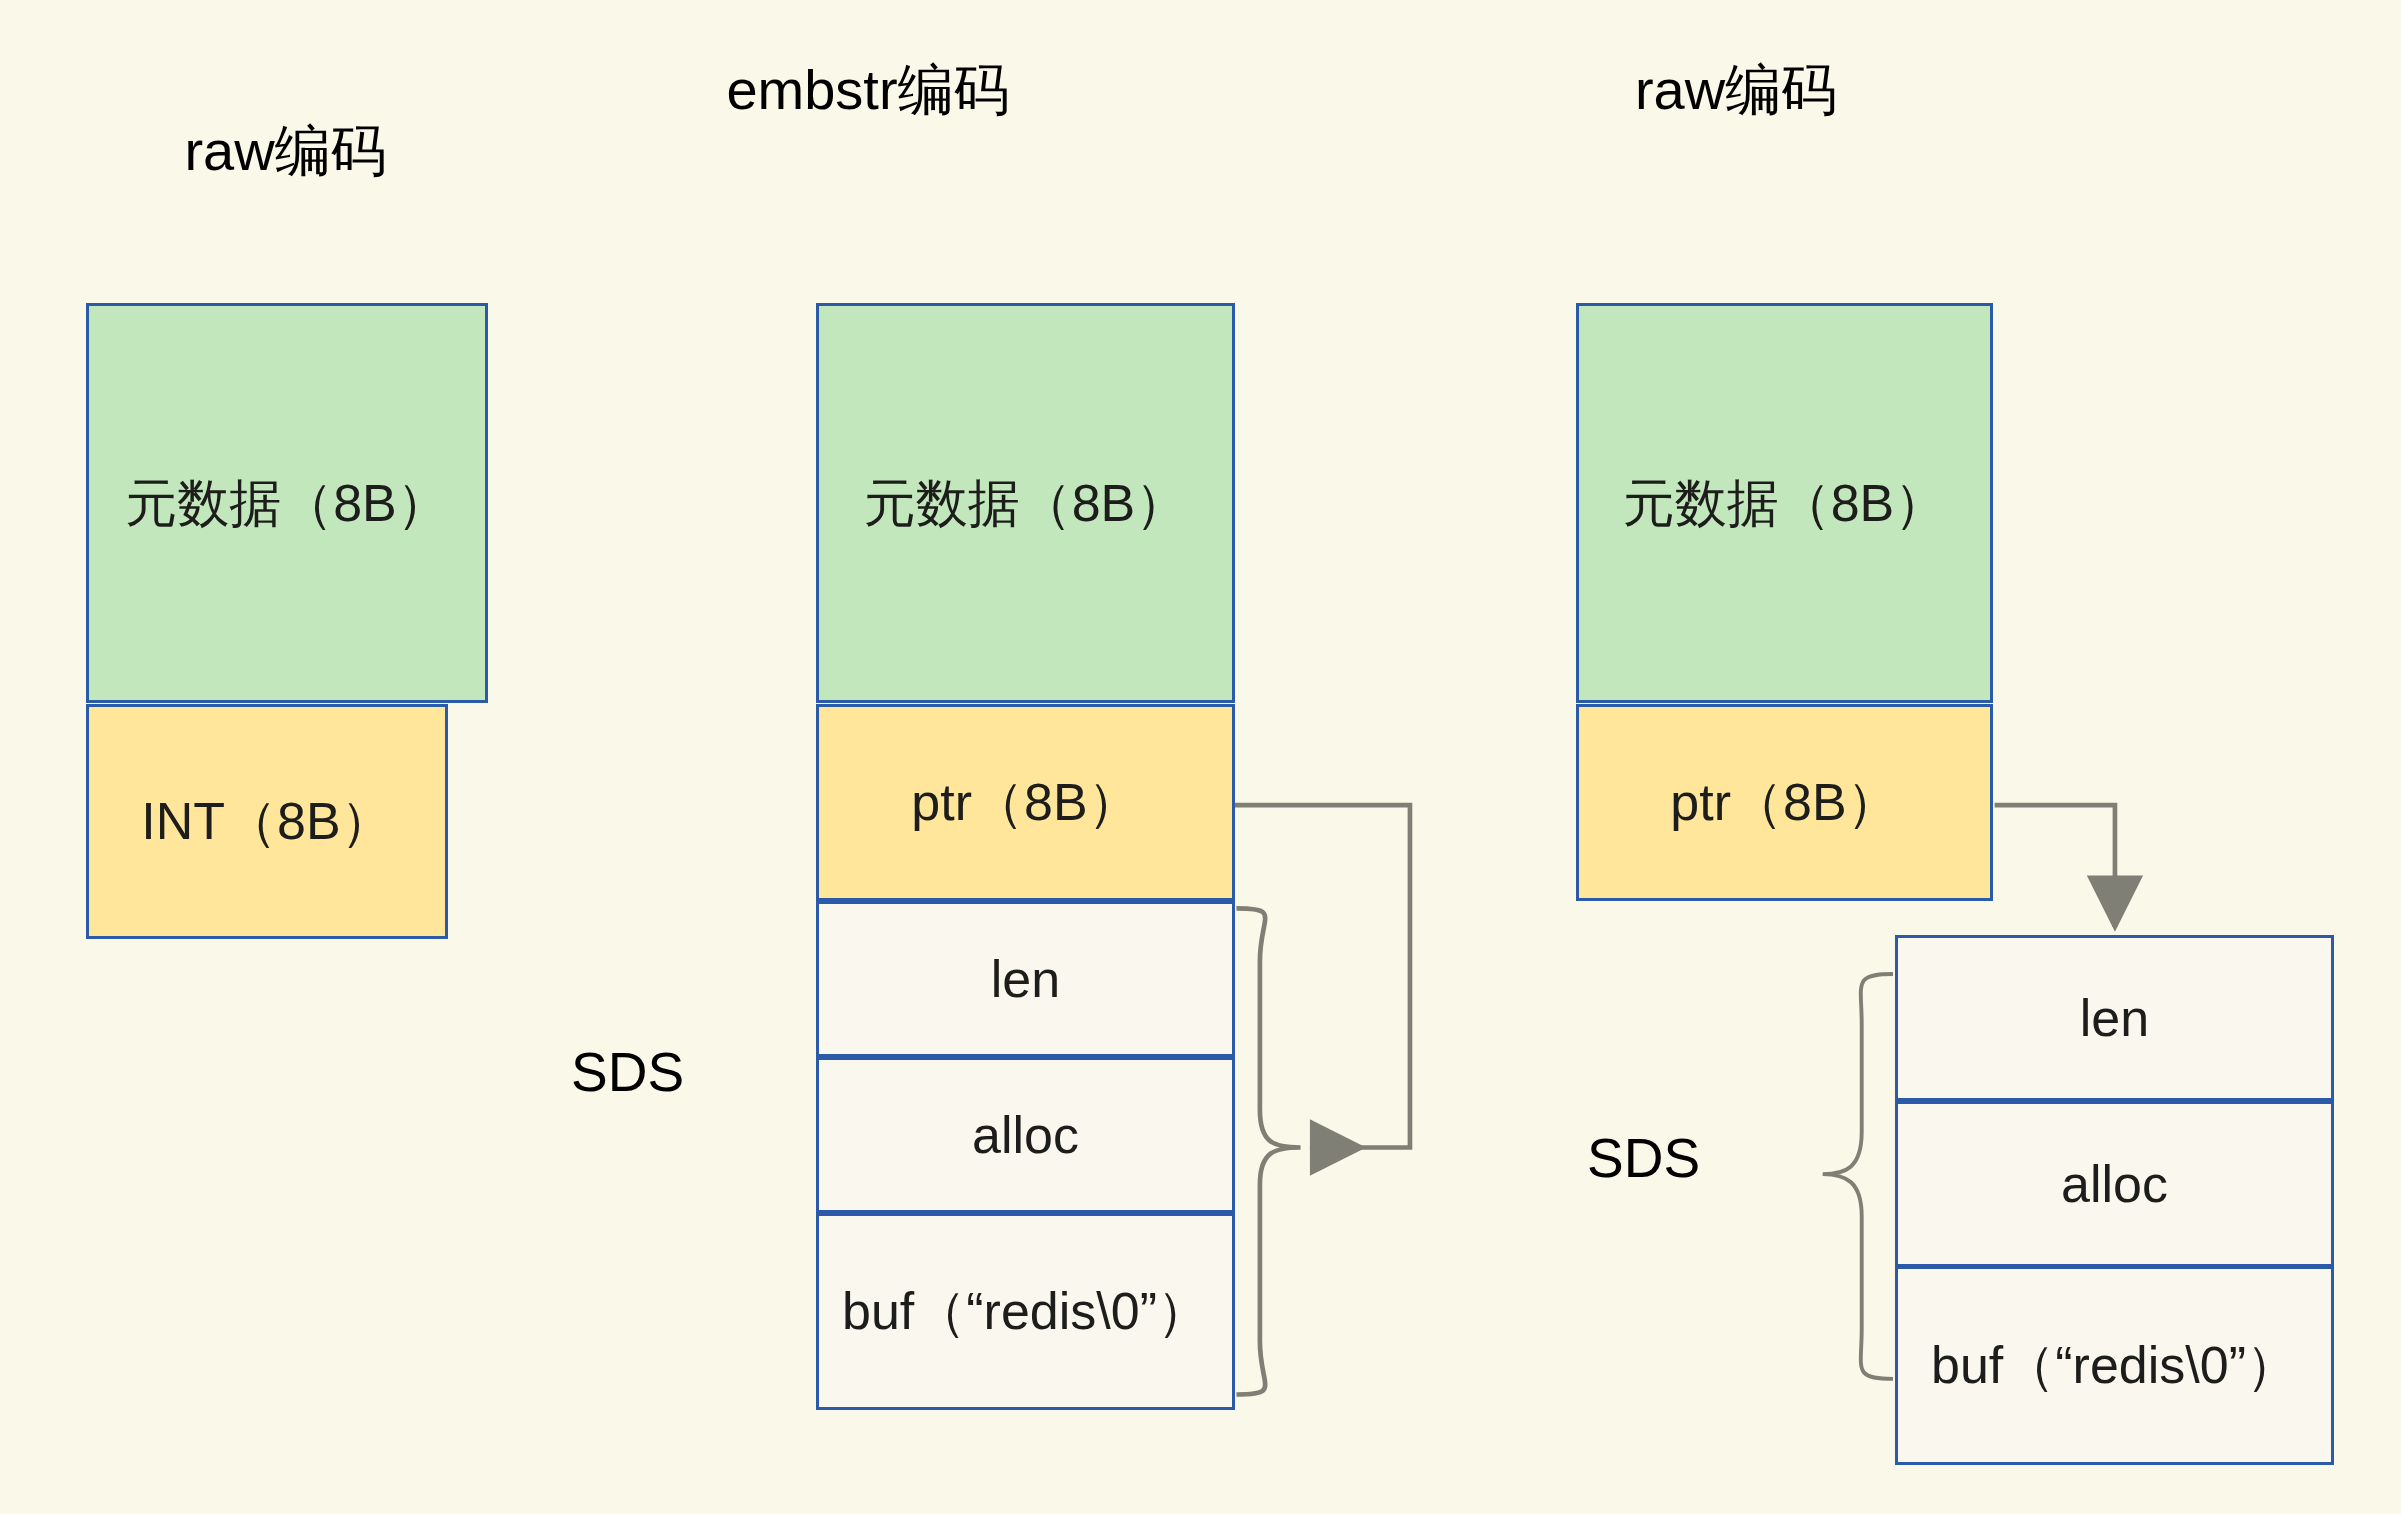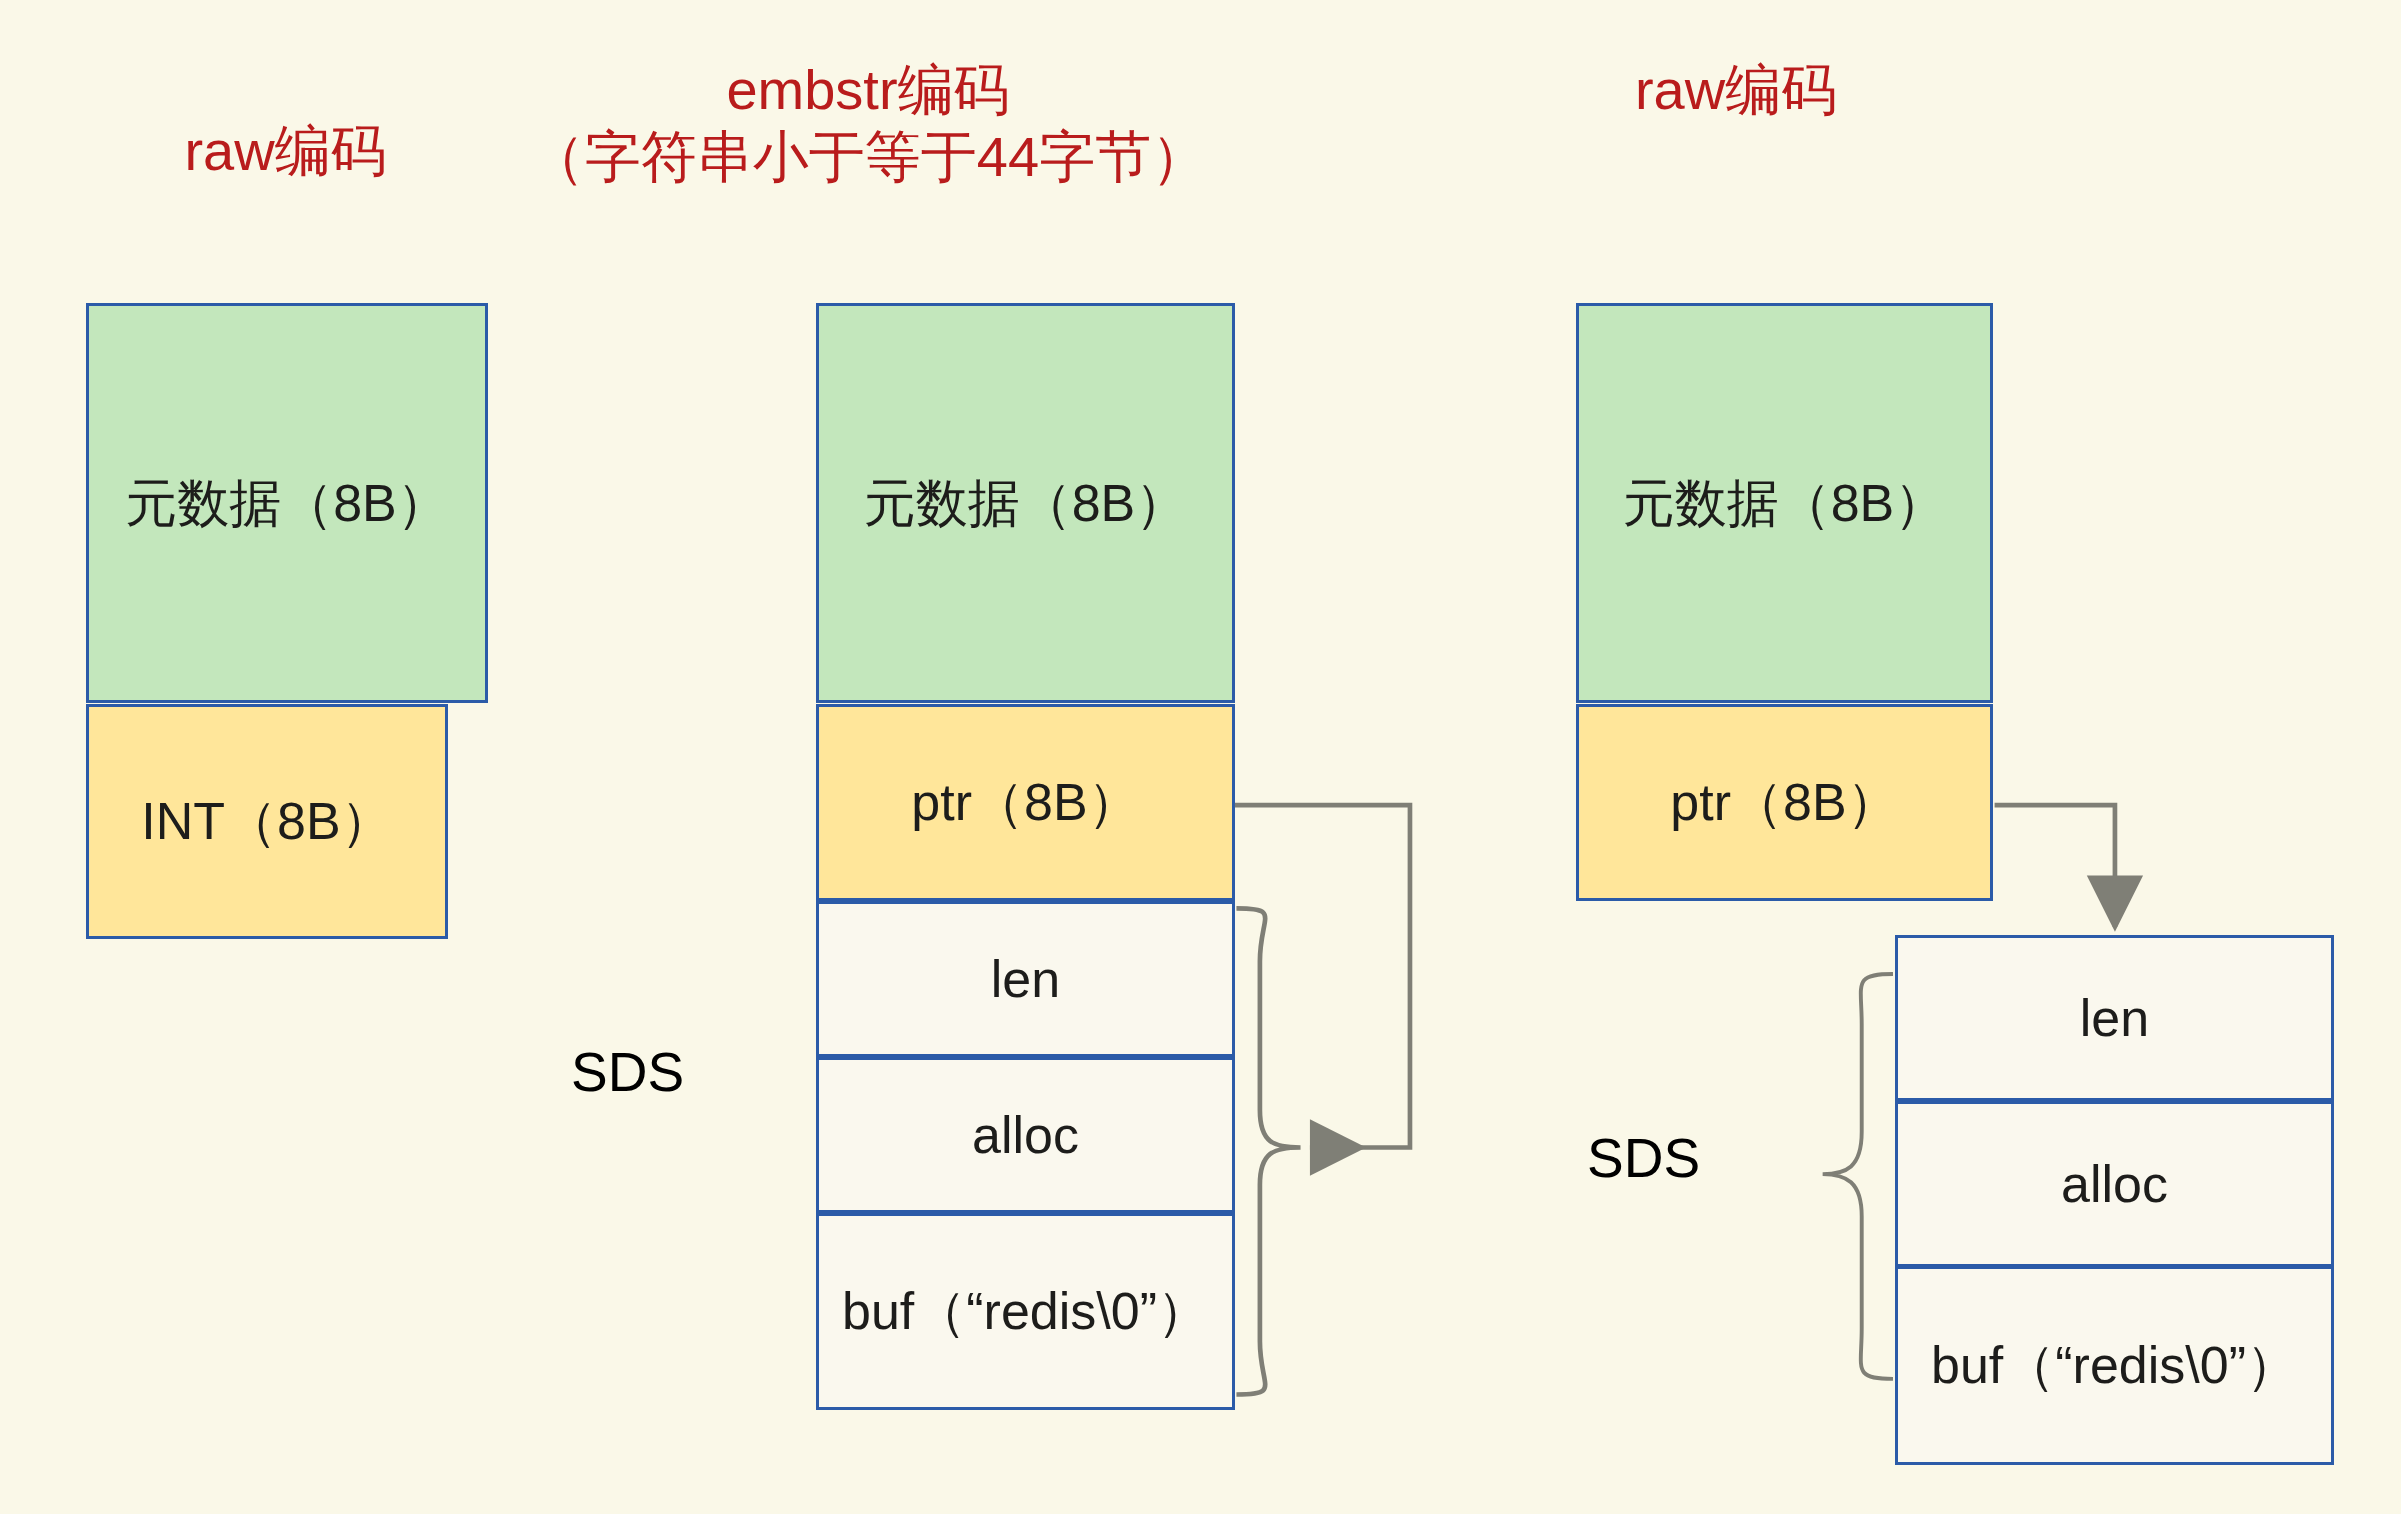--- a/index.html
+++ b/index.html
@@ -10,21 +10,21 @@
     color:#1b1b1b;
     overflow:hidden;
   }
   #stage{position:relative;width:2401px;height:1515px;}
 
   .title{
     position:absolute;
     text-align:center;
     font-size:56px;
     line-height:1.20;
-    color:#b91c1c;
+    color:#000000;
     white-space:nowrap;
     letter-spacing:0px;
   }
   #title-int{left:86px;top:117px;width:399px;}
   #title-embstr{left:485px;top:56px;width:766px;}
   #title-raw{left:1298px;top:56px;width:876px;}
 
   .title .line2{display:block;}
   .cell{
     position:absolute;
@@ -82,21 +82,20 @@
 <body>
 
 <div id="stage">
 
   <div class="title" id="title-int">
     <span>raw编码</span>
   </div>
 
   <div class="title" id="title-embstr">
     <span>embstr编码</span>
-    <span class="line2">（字符串小于等于44字节）</span>
   </div>
 
   <div class="title" id="title-raw">
     <span>raw编码</span>
   </div>
 
   <div class="cell green" id="c1-meta">
     <span>元数据</span>
     <span class="sub">（8B）</span>
   </div>

